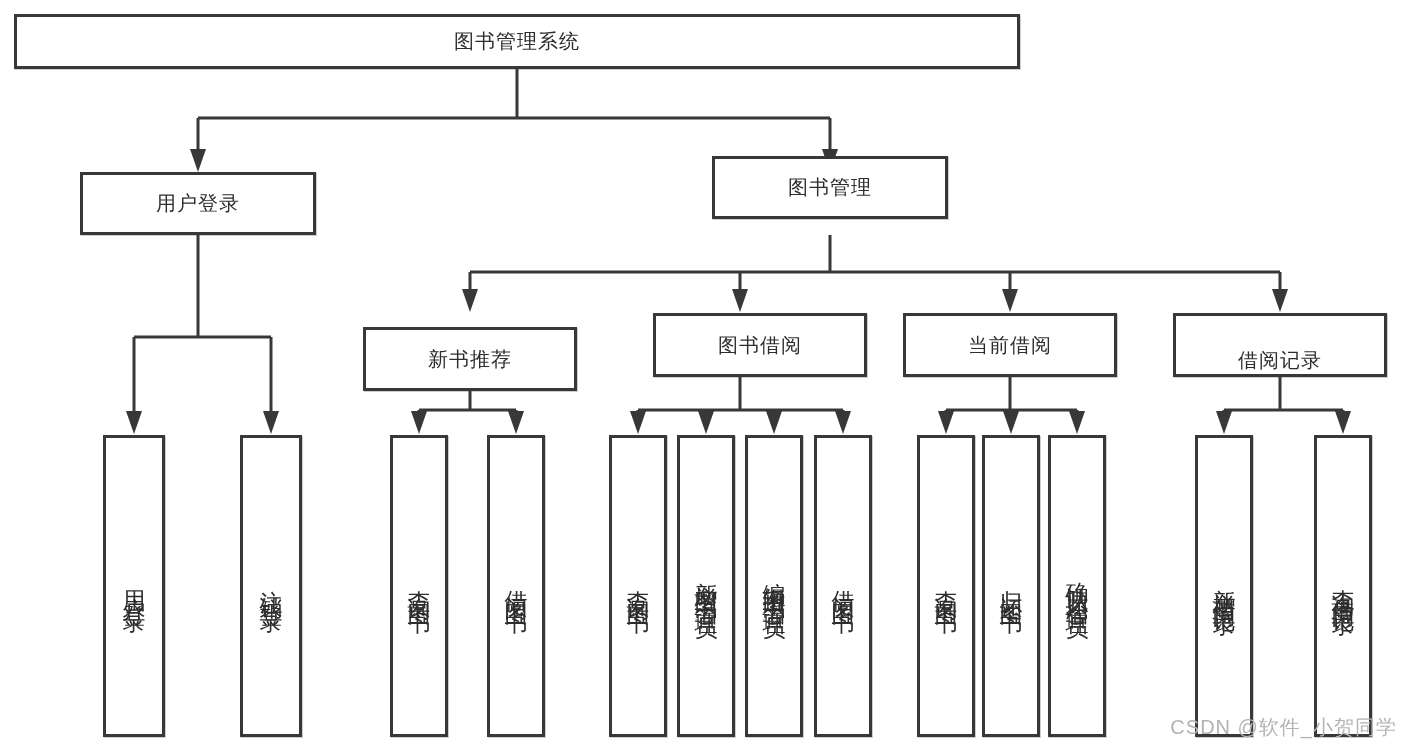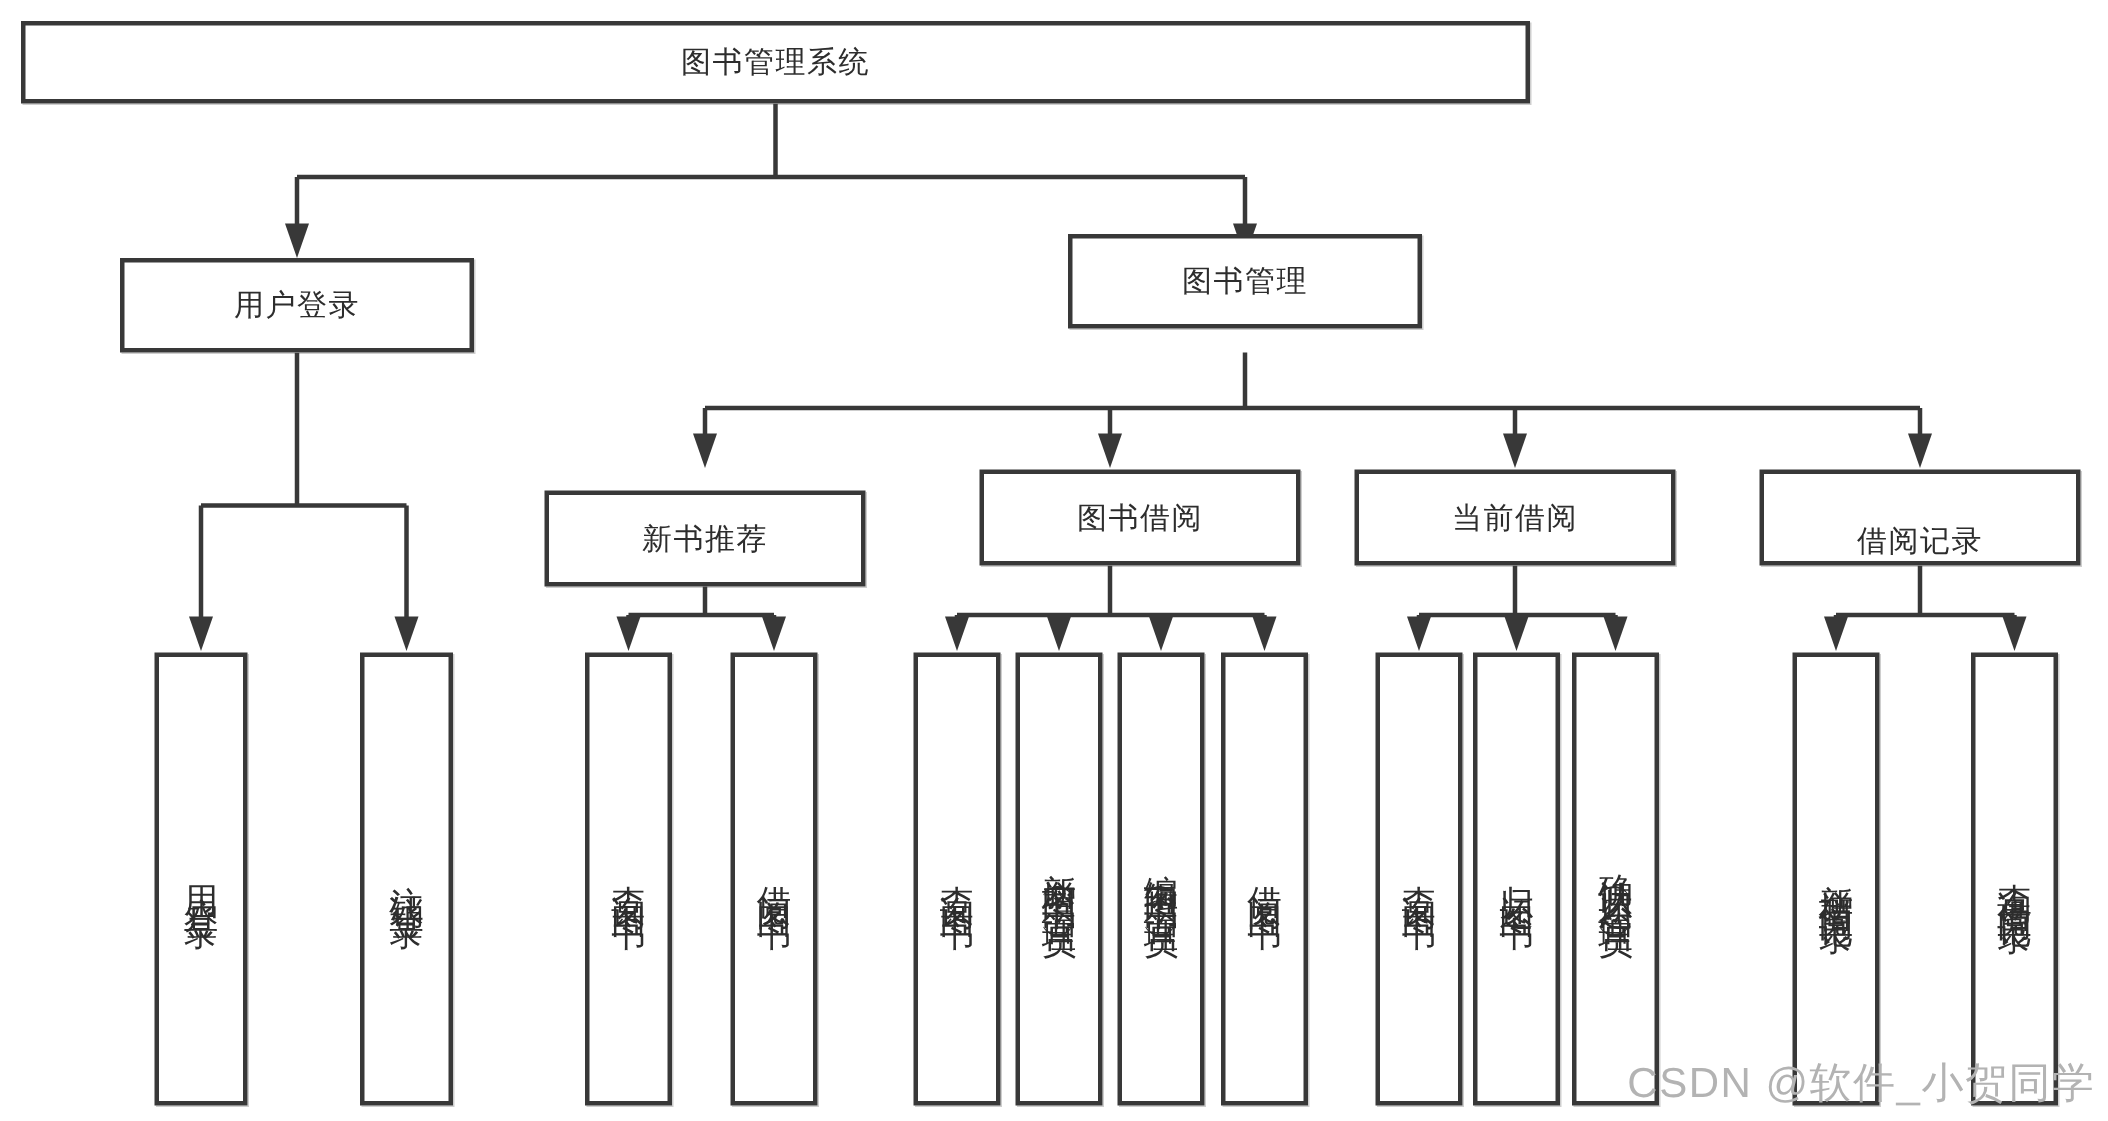--- a/index.html
+++ b/index.html
@@ -40,21 +40,21 @@
     font-size: 23px;
     letter-spacing: 7px;
     line-height: 1;
   }
   .vbox.long .vlabel { letter-spacing: 5px; }
   #watermark {
     position: absolute;
     right: 8px;
     bottom: 6px;
     color: #b3b3b3;
-    font-size: 28px;
+    font-size: 20px;
     letter-spacing: 1px;
     z-index: 3;
     white-space: nowrap;
   }
 </style>
 </head>
 <body>
 
 <div id="stage">
 

